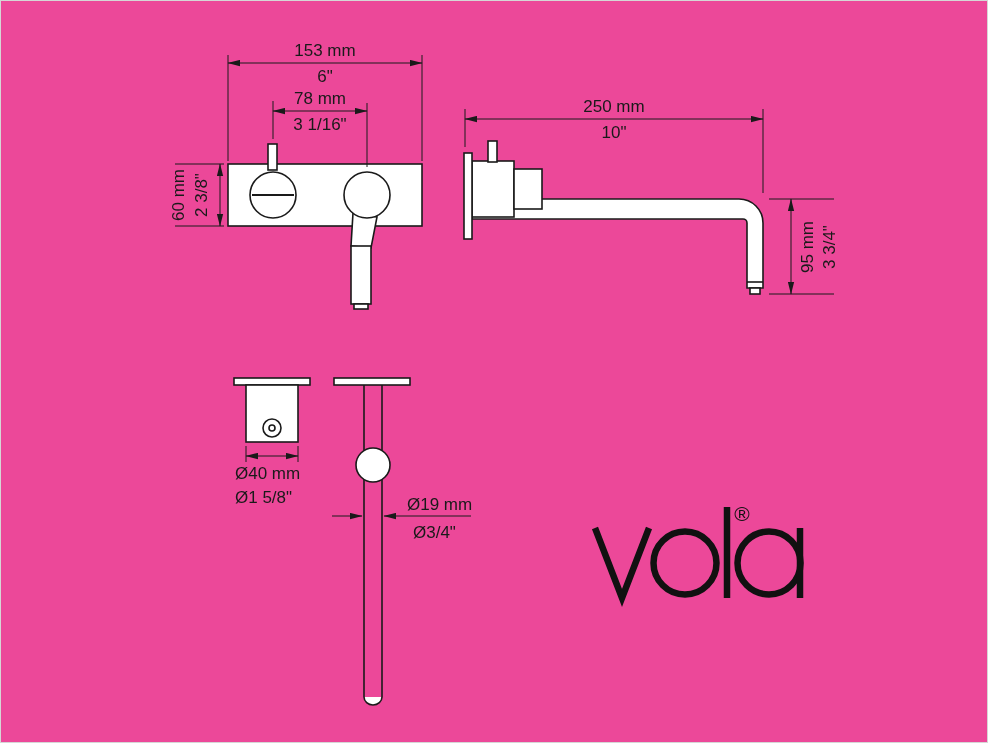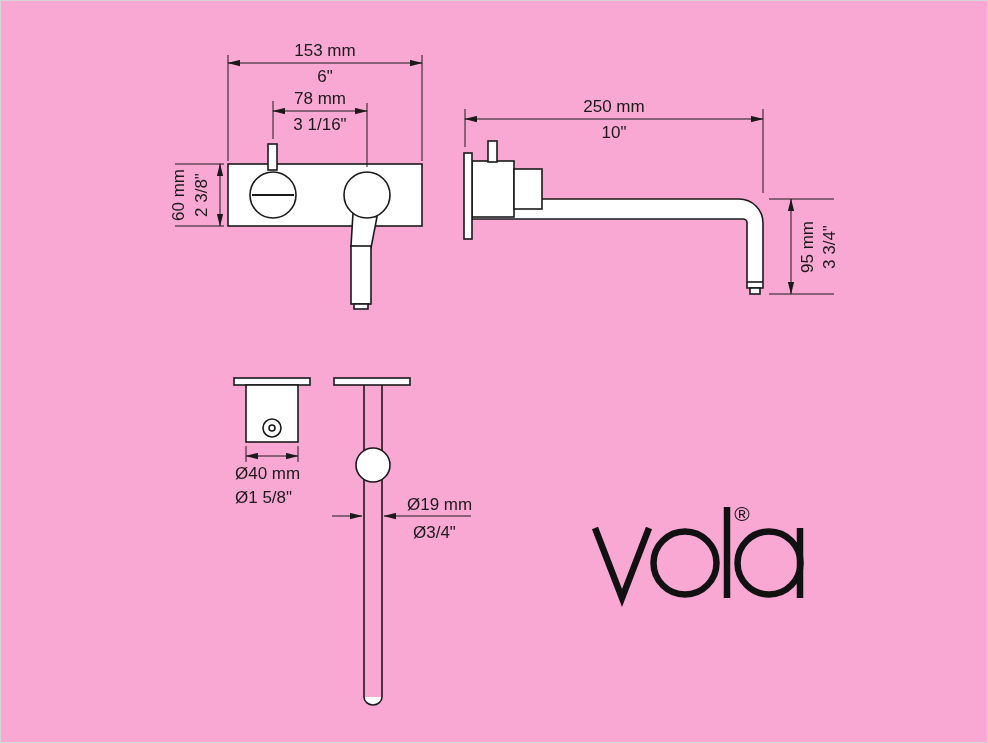--- a/index.html
+++ b/index.html
@@ -1,19 +1,19 @@
 <!DOCTYPE html>
 <html><head>
 <meta charset="utf-8">
 <style>
   html,body{margin:0;padding:0;background:#ffffff;}
   .canvas{
     position:relative;
     width:988px;height:743px;
-    background:#f9a8d4;
+    background:#ec4899;
     border:1px solid #d6d6d6;
     box-sizing:border-box;
     font-family:"Liberation Sans", sans-serif;
   }
   svg{display:block;}
   svg text{
     font-family:"Liberation Sans", sans-serif;
     font-size:17px;
     fill:#1a1a1a;
   }

